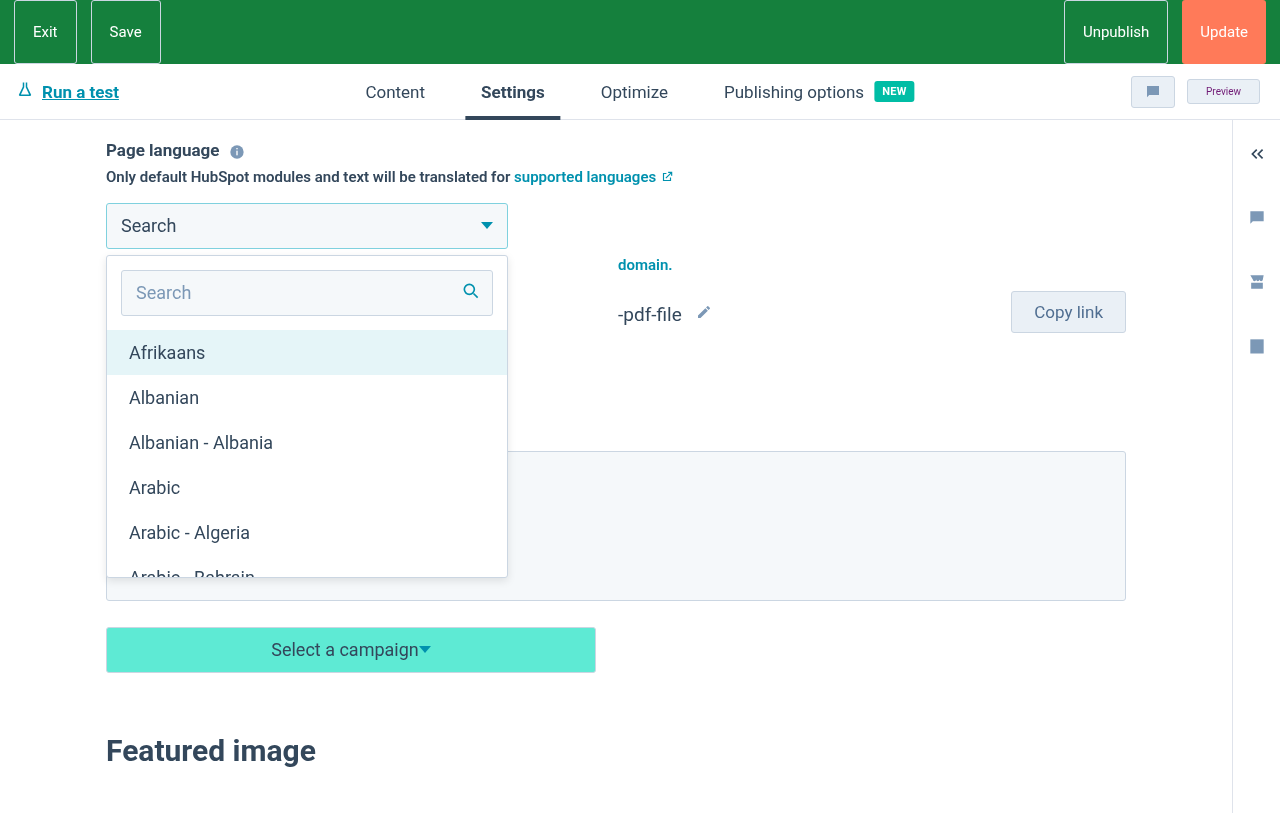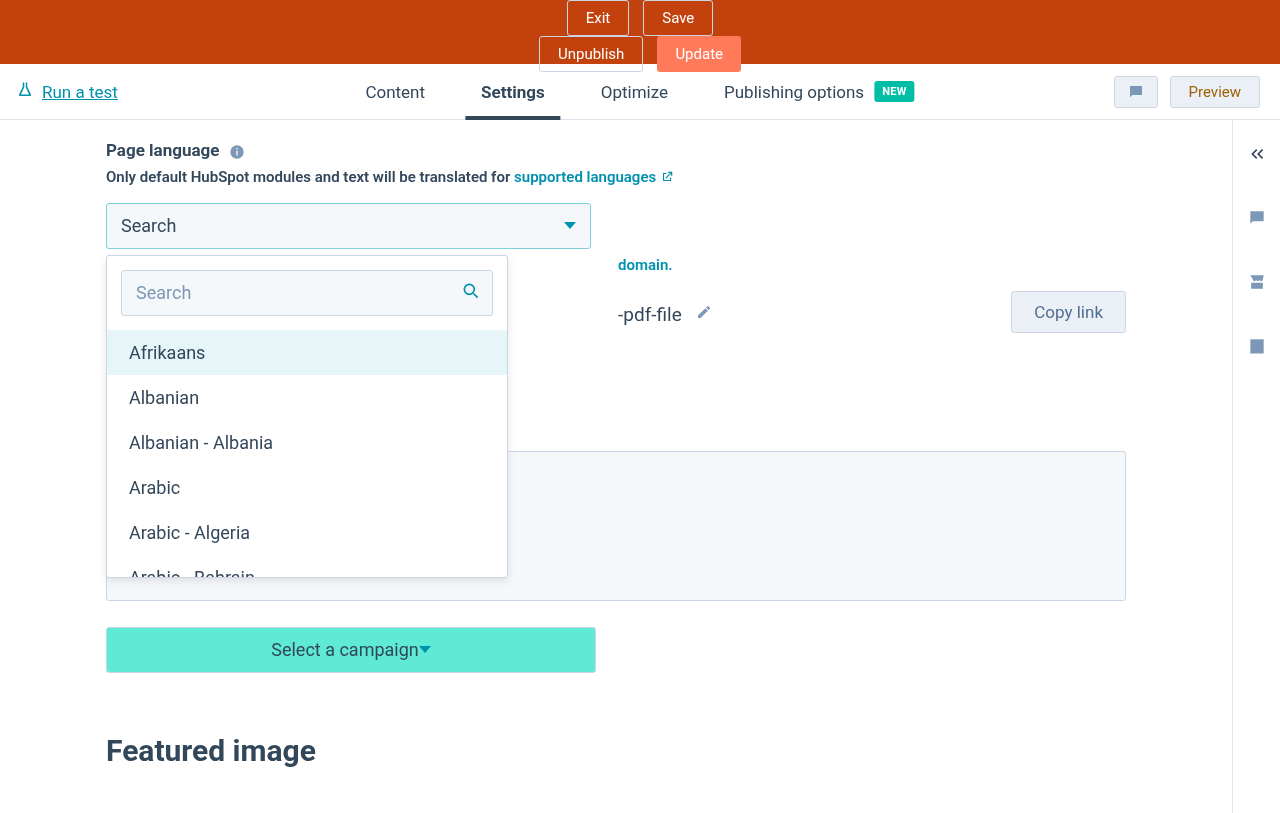--- a/index.html
+++ b/index.html
@@ -1,56 +1,56 @@
 <!DOCTYPE html>
 <html><head>
 <meta charset="utf-8">
 <style>
 * { margin: 0; padding: 0; box-sizing: border-box; font-family: -apple-system, BlinkMacSystemFont, "Segoe UI", Roboto, Helvetica, Arial, sans-serif; }
 body { background: #fff; color: #33475b; overflow-x: hidden; }
 
 
-.topbar { background: #c2410c; height: 64px; display: flex; align-items: center; padding: 0 14px; justify-content: space-between; flex-direction: column; }
+.topbar { background: #15803d; height: 64px; display: flex; padding: 0 14px; justify-content: space-between; }
 .topbar-left, .topbar-right { display: flex; gap: 14px; }
 .btn { border-radius: 3px; padding: 8px 18px; font-size: 15px; cursor: pointer; border: 1px solid transparent; display: inline-flex; align-items: center; }
 .btn-outline-light { background: transparent; border: 1px solid #cbd6e2; color: #fff; }
 .btn-orange { background: #ff7a59; color: #fff; border: none; }
 .btn-outline-dark { background: transparent; border: 1px solid #cbd6e2; color: #fff; }
 
 
 .subnav { height: 56px; border-bottom: 1px solid #dfe3eb; display: flex; align-items: center; position: relative; }
 .subnav-left { padding-left: 16px; display: flex; align-items: center; gap: 8px; }
 .flask-icon svg { width: 18px; height: 18px; fill: #0091ae; }
-.run-test { color: #0091ae; font-weight: 400; font-size: 17px; }
+.run-test { color: #0091ae; font-weight: 700; font-size: 17px; }
 .subnav-tabs { position: absolute; left: 50%; transform: translateX(-50%); display: flex; gap: 56px; height: 100%; align-items: center; }
 .tab { color: #33475b; font-size: 17px; height: 100%; display: flex; align-items: center; position: relative; cursor: pointer; }
 .tab.active { font-weight: 700; }
 .tab.active::after { content: ""; position: absolute; bottom: -1px; left: -16px; right: -16px; height: 4px; background: #33475b; }
 .badge-new { background: #00bda5; color: #fff; font-size: 11px; font-weight: 700; padding: 4px 8px; border-radius: 3px; margin-left: 10px; letter-spacing: 0.3px; }
 .subnav-right { margin-left: auto; display: flex; gap: 12px; padding-right: 20px; align-items: center; }
 .icon-btn { background: #eaf0f6; border: 1px solid #cbd6e2; border-radius: 3px; width: 44px; height: 32px; display: flex; align-items: center; justify-content: center; cursor: pointer; }
-.preview-btn { background: #eaf0f6; border: 1px solid #cbd6e2; border-radius: 3px; padding: 6px 18px; color: #a16207; font-size: 15px; cursor: pointer; }
+.preview-btn { background: #eaf0f6; border: 1px solid #cbd6e2; border-radius: 3px; padding: 6px 18px; color: #701a75; font-size: 10px; cursor: pointer; }
 
 
 .right-rail { position: fixed; right: 0; top: 120px; width: 48px; border-left: 1px solid #dfe3eb; height: calc(100% - 120px); display: flex; flex-direction: column; align-items: center; padding-top: 24px; gap: 44px; }
 .right-rail svg { width: 20px; height: 20px; fill: #7c98b6; cursor: pointer; }
 .right-rail .collapse-icon { fill: #33475b; }
 
 
 .content { padding: 0 0 40px 0; margin-right: 48px; overflow-y: auto; height: calc(100vh - 120px); }
 .inner { max-width: 1020px; margin: 0 auto; padding: 20px 0 0 0; }
 
 .section-label { font-weight: 700; font-size: 17px; color: #33475b; display: flex; align-items: flex-end; gap: 10px; }
 .info-icon { width: 16px; height: 16px; fill: #7c98b6; cursor: pointer; }
 .helper-text { font-weight: 600; font-size: 15px; color: #33475b; margin-top: 6px; line-height: 1.5; }
 .helper-text .link { color: #0091ae; text-decoration: none; display: inline-flex; align-items: center; gap: 4px; }
 .ext-icon { width: 14px; height: 14px; fill: #0091ae; }
 
 
-.select-wrap { position: relative; width: 485px; margin-top: 14px; }
+.select-wrap { position: relative; width: 402px; margin-top: 14px; }
 .select-box { border: 1px solid #7fd1de; background: #f5f8fa; border-radius: 3px; height: 46px; display: flex; align-items: center; padding: 0 14px; font-size: 18px; color: #33475b; cursor: pointer; justify-content: space-between; }
 .caret-down { width: 0; height: 0; border-left: 6px solid transparent; border-right: 6px solid transparent; border-top: 7px solid #0091ae; }
 
 
 .popover { position: absolute; top: 52px; left: 0; width: 402px; background: #fff; border: 1px solid #cbd6e2; border-radius: 3px; box-shadow: 0 3px 8px rgba(0,0,0,0.1); z-index: 10; }
 .popover-search { padding: 14px; }
 .popover-search-input { position: relative; }
 .popover-search-input input { width: 100%; border: 1px solid #cbd6e2; border-radius: 3px; height: 46px; padding: 0 44px 0 14px; font-size: 18px; color: #33475b; background: #f5f8fa; }
 .popover-search-input input::placeholder { color: #7c98b6; }
 .popover-search-input .search-ico { position: absolute; right: 12px; top: 50%; transform: translateY(-50%); }

